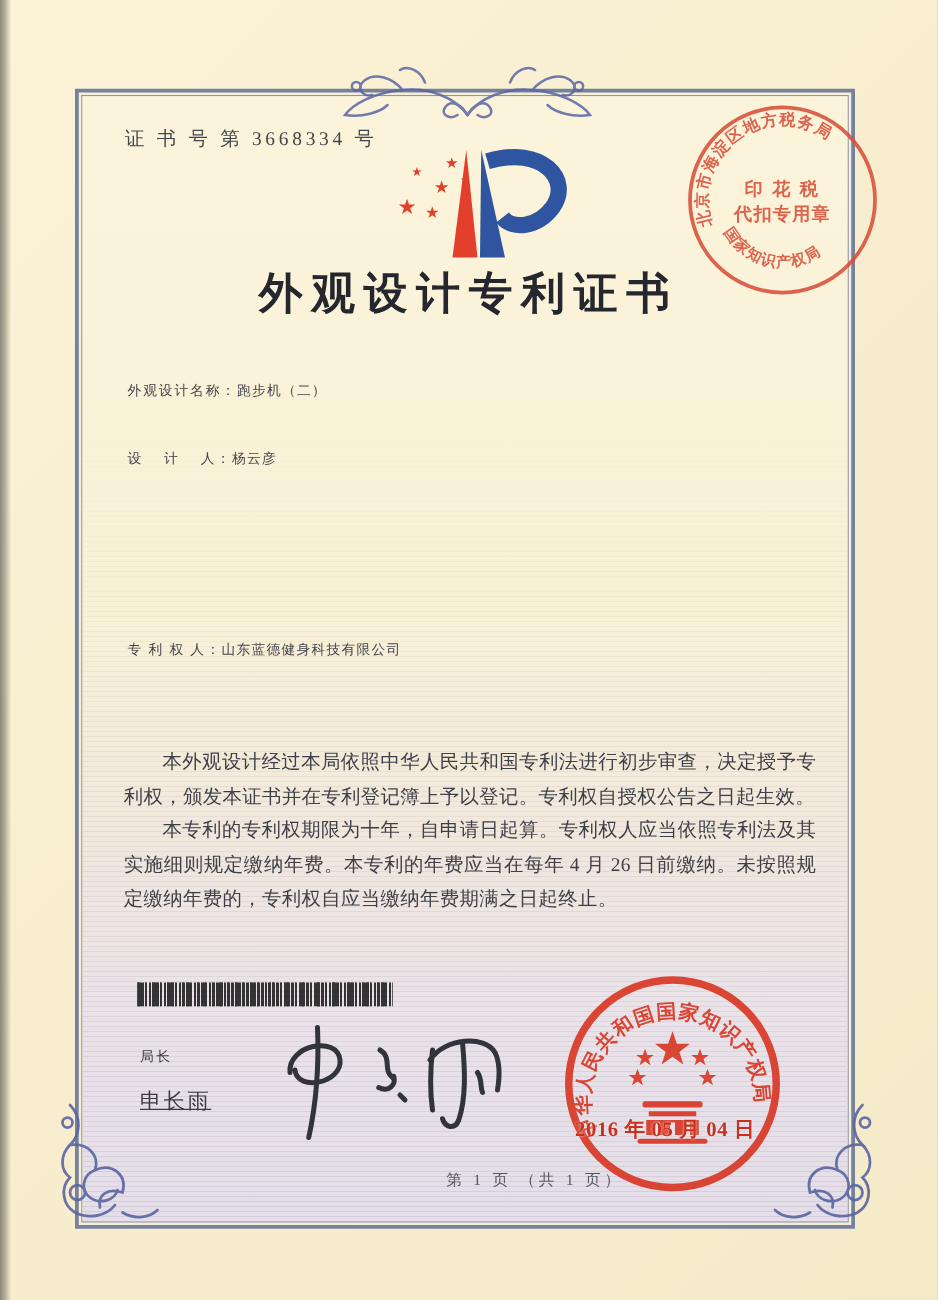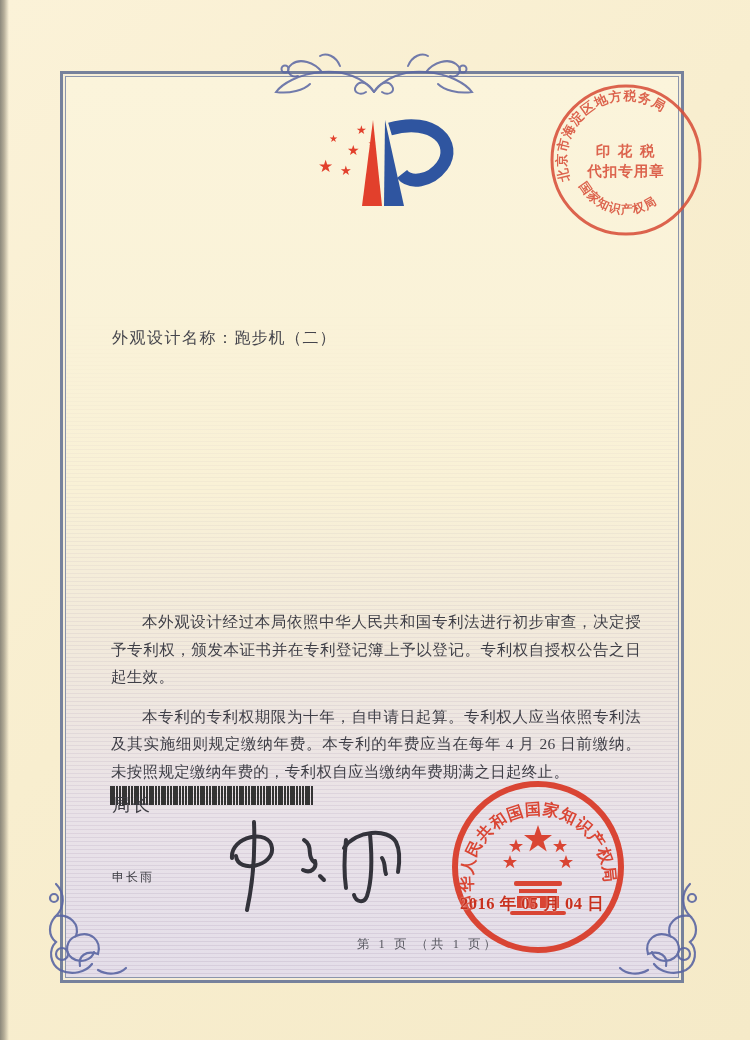--- a/index.html
+++ b/index.html
@@ -31,42 +31,42 @@
 
   
   .title { left:0; right:0; top:211px; text-align:center; font-size:35px; font-weight:bold;
     letter-spacing:7px; color:#26262e; }
 
   
   .logo { left:316px; top:116px; width:152px; height:94px; }
   .logo .star { position:absolute; color:#e2402c; line-height:1; font-family:"DejaVu Sans", sans-serif; }
 
   
-  .field { left:112px; font-size:16px; letter-spacing:1.5px; color:#45454c; white-space:nowrap;margin-top:23px; }
+  .field { left:102px; font-size:11px; letter-spacing:1.5px; color:#45454c; white-space:nowrap; }
   .f0{top:305px} .f1{top:359px} .f2{top:409px} .f3{top:459px} .f4{top:512px} .f5{top:564px}
   .field .val { letter-spacing:1px; }
 
   
   .body-text { left:99px; top:596px; width:554px; font-size:15.5px; line-height:27.5px;
     text-align:justify; color:#3f3f47; letter-spacing:.3px; }
-  .body-text p { text-indent:2em; margin:12px; }
+  .body-text p { text-indent:2em; margin:0; }
 
   
   .barcode { left:110px; top:786px; width:204px; height:19px;
     background:
       repeating-linear-gradient(90deg, #1c1c1c 0 2px, rgba(0,0,0,0) 2px 3px),
       repeating-linear-gradient(90deg, #1c1c1c 0 1px, rgba(0,0,0,0) 1px 6px),
       repeating-linear-gradient(90deg, #1c1c1c 0 3px, rgba(0,0,0,0) 3px 13px);
     opacity:.88; }
 
   
-  .signer-title { left:112px; top:793px; font-size:18px; letter-spacing:2px; color:#3a3a40;
+  .signer-title { left:112px; top:838px; font-size:11px; letter-spacing:2px; color:#3a3a40;
     font-family:Liberation Mono, monospace; }
-  .signer-name  { left:112px; top:869px; font-size:12px; letter-spacing:2px; color:#3a3a40;
-    font-family:"Liberation Sans", sans-serif; }
+  .signer-name  { left:112px; top:869px; font-size:17px; letter-spacing:2px; color:#3a3a40;
+    font-family:"Liberation Sans", sans-serif;text-decoration:underline; }
   .signature { left:216px; top:816px; width:190px; height:98px; }
 
   
   .seal { left:448px; top:777px; width:180px; height:180px; opacity:.93; }
   .seal-date { left:460px; top:893px; font-size:16.5px; font-weight:bold; color:#c8311f;
     letter-spacing:.5px; text-shadow:0 0 2px rgba(245,240,238,.9); white-space:nowrap; }
 
   
   .tax-stamp { left:546px; top:80px; width:160px; height:160px; opacity:.88; }
 
@@ -120,20 +120,21 @@
     <g fill="none" stroke="#5a66a3" stroke-width="2.2" stroke-linecap="round" opacity=".9">
       <path d="M14,6 C24,16 22,30 14,38 C28,36 38,46 34,58 C48,52 60,62 56,76 C44,72 36,78 38,88"></path>
       <path d="M14,38 C6,46 6,58 14,64 C6,72 8,86 18,92 C30,98 44,94 50,86"></path>
       <path d="M34,58 C24,62 22,74 30,80 C38,86 50,82 52,74"></path>
       <circle cx="20" cy="76" r="6"></circle>
       <circle cx="12" cy="20" r="4"></circle>
       <path d="M56,92 C66,98 78,96 84,90"></path>
     </g>
   </svg>
 
+  <div class="abs cert-no">证 书 号 第 3668334 号</div>
 
   <svg class="abs tax-stamp" viewBox="0 0 160 160">
     <circle cx="80" cy="80" r="74" fill="none" stroke="#d8503a" stroke-width="3"></circle>
     <defs>
       <path id="taxTop" d="M25,104 A60,60 0 1 1 135,104"></path>
       <path id="taxBottom" d="M30,98 A53,53 0 0 0 130,98"></path>
     </defs>
     <text font-size="13" font-weight="bold" fill="#d8503a" letter-spacing="1">
       <textPath href="#taxTop" startOffset="4">北京市海淀区地方税务局</textPath>
     </text>
@@ -151,22 +152,25 @@
       <path d="M74,13 C118,0 142,28 126,50 C114,66 94,68 86,58" fill="none" stroke="#2f55a0" stroke-width="13"></path>
     </svg>
     <span class="star" style="left:2px;top:42px;font-size:17px;">★</span>
     <span class="star" style="left:24px;top:48px;font-size:13px;">★</span>
     <span class="star" style="left:31px;top:27px;font-size:14px;">★</span>
     <span class="star" style="left:13px;top:18px;font-size:10px;">★</span>
     <span class="star" style="left:40px;top:8px;font-size:12px;">★</span>
     <span class="star" style="left:52px;top:24px;font-size:8px;">★</span>
   </div>
 
+  <div class="abs title">外观设计专利证书</div>
 
   <div class="abs field f0"><span>外观设计名称：</span><span class="val">跑步机（二）</span></div>
+  <div class="abs field f1"><span>设　 计　 人：</span><span class="val">杨云彦</span></div>
+  <div class="abs field f4"><span>专 利 权 人：</span><span class="val">山东蓝德健身科技有限公司</span></div>
 
   <div class="abs body-text">
     <p>本外观设计经过本局依照中华人民共和国专利法进行初步审查，决定授予专利权，颁发本证书并在专利登记簿上予以登记。专利权自授权公告之日起生效。</p>
     <p>本专利的专利权期限为十年，自申请日起算。专利权人应当依照专利法及其实施细则规定缴纳年费。本专利的年费应当在每年 4 月 26 日前缴纳。未按照规定缴纳年费的，专利权自应当缴纳年费期满之日起终止。</p>
   </div>
 
   <div class="abs barcode"></div>
 
   <div class="abs signer-title">局长</div>
   <div class="abs signer-name">申长雨</div>

